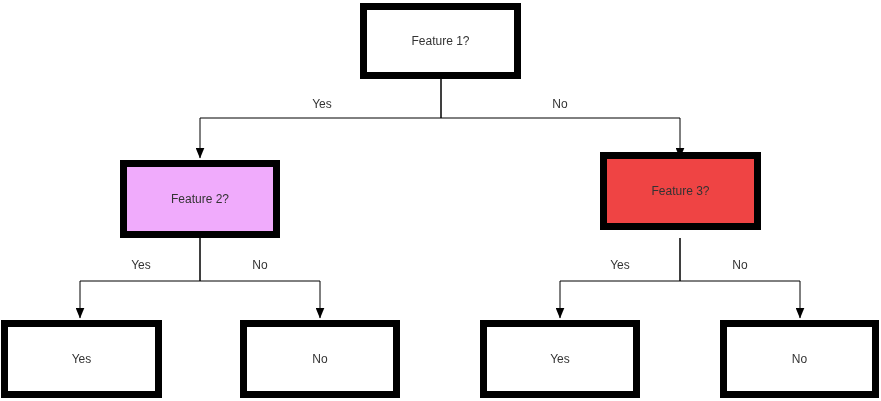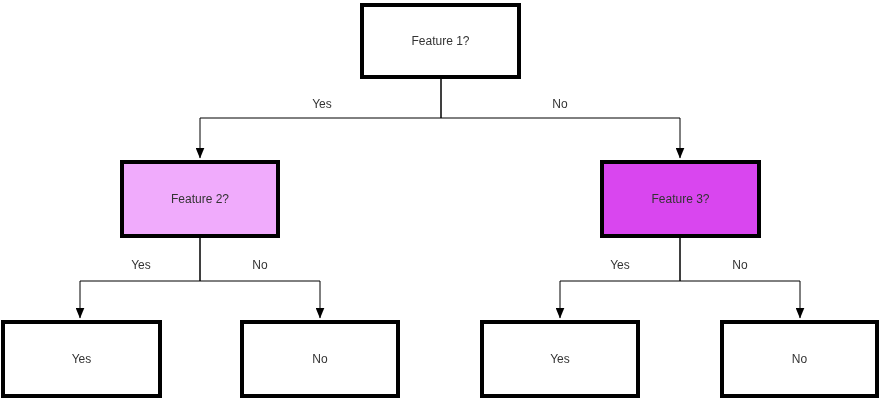--- a/index.html
+++ b/index.html
@@ -17,21 +17,21 @@
   }
   .edges-svg {
     position: absolute;
     top: 0;
     left: 0;
   }
   .node {
     position: absolute;
     box-sizing: border-box;
     background: #ffffff;
-    border: 4px solid #1d4ed8;
+    border: 7px solid #1d4ed8;
     display: flex;
     align-items: center;
     justify-content: center;
     text-align: center;
     font-size: 12px;
     line-height: 1.2;
     color: #333333;
   }
   .edge-label {
     position: absolute;
@@ -62,21 +62,21 @@
         <polyline points="680,238 680,281 800,281 800,318" fill="none" stroke="#000000" stroke-width="1" marker-end="url(#arrow)"></polyline>
       </g>
   </svg>
   <div>
       <div class="node" style="left: 360px; top: 3px; width: 161px; height: 76px; background: rgb(255, 255, 255); border-color: rgb(0, 0, 0); color: rgb(51, 51, 51);">
         <span>Feature 1?</span>
       </div>
       <div class="node" style="left: 120px; top: 160px; width: 160px; height: 78px; background: #f0abfc; border-color: rgb(0, 0, 0); color: rgb(51, 51, 51);">
         <span>Feature 2?</span>
       </div>
-      <div class="node" style="left: 600px; top: 160px; width: 161px; height: 78px; background: #d946ef; border-color: rgb(0, 0, 0); color: rgb(51, 51, 51);">
+      <div class="node" style="left: 600px; top: 152px; width: 161px; height: 78px; background: #ef4444; border-color: rgb(0, 0, 0); color: rgb(51, 51, 51);">
         <span>Feature 3?</span>
       </div>
       <div class="node" style="left: 1px; top: 320px; width: 161px; height: 78px; background: rgb(255, 255, 255); border-color: rgb(0, 0, 0); color: rgb(51, 51, 51);">
         <span>Yes</span>
       </div>
       <div class="node" style="left: 240px; top: 320px; width: 160px; height: 78px; background: rgb(255, 255, 255); border-color: rgb(0, 0, 0); color: rgb(51, 51, 51);">
         <span>No</span>
       </div>
       <div class="node" style="left: 480px; top: 320px; width: 160px; height: 78px; background: rgb(255, 255, 255); border-color: rgb(0, 0, 0); color: rgb(51, 51, 51);">
         <span>Yes</span>

